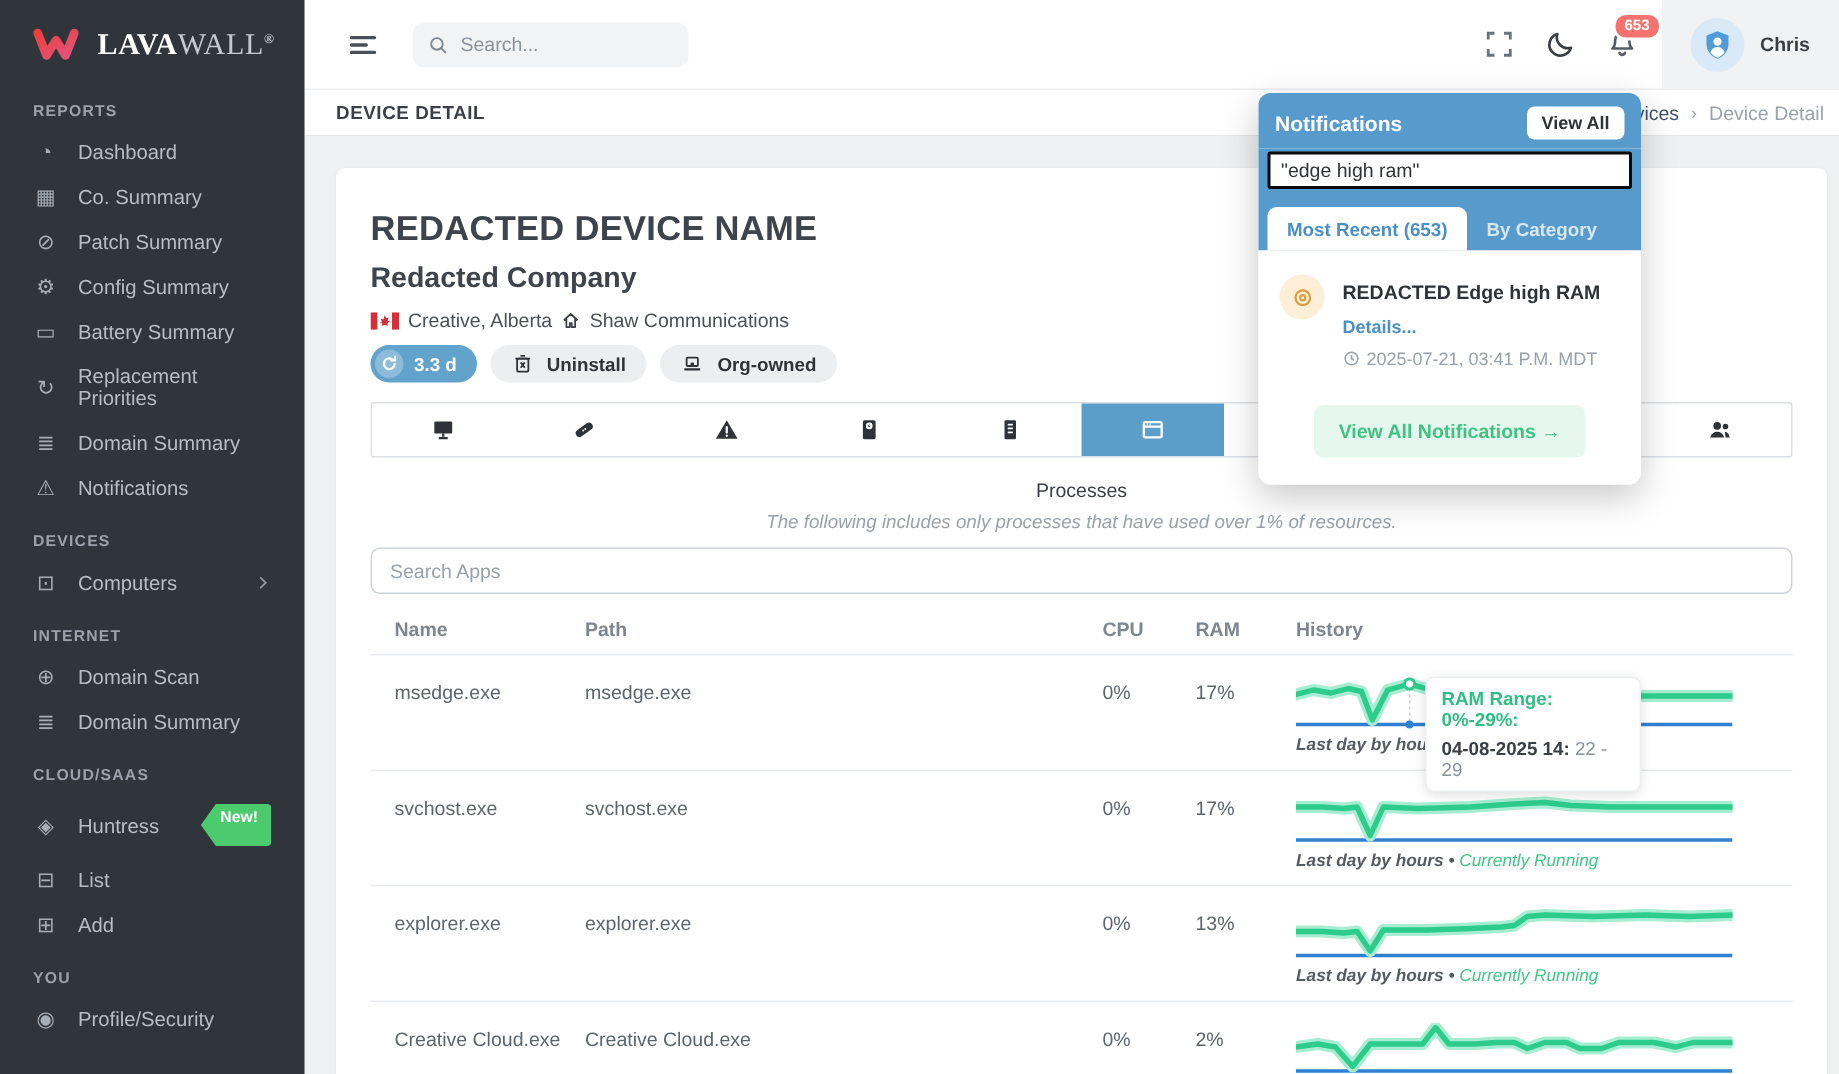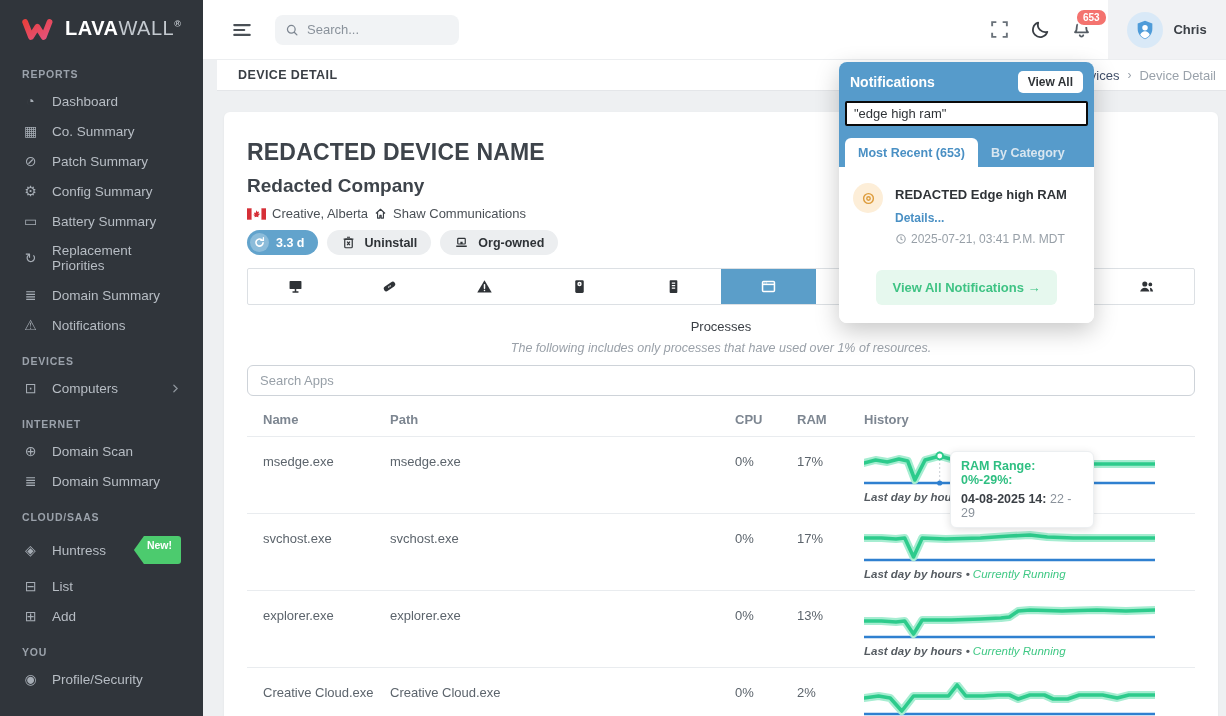--- a/index.html
+++ b/index.html
@@ -1,21 +1,21 @@
 <!DOCTYPE html>
 <html><head>
 <meta charset="utf-8">
 <style>
   * { margin:0; padding:0; box-sizing:border-box; }
   html,body { width:1226px; height:716px; overflow:hidden; font-family:"Liberation Sans", sans-serif; background:#eef0f2; }
   .app { position:relative; width:1226px; height:716px; }
 
   
   .sidebar { position:absolute; left:0; top:0; width:203px; height:716px; background:#30353b; z-index:20; overflow:hidden; }
-  .logo { display:flex; align-items:flex-start; gap:7px; padding:17px 0 10px 22px; }
+  .logo { display:flex; align-items:center; gap:7px; padding:17px 0 10px 22px;font-family:Liberation Serif, serif; }
   .logo-mark svg { width:36px; height:26px; display:block; }
   .logo-text { font-size:20px; font-weight:bold; color:#fff; letter-spacing:.5px; }
   .logo-text .lite { font-weight:300; color:#c3c9cf; }
   .logo-text sup { font-size:9px; color:#c3c9cf; }
   .sec-title { padding:15px 22px 6px; font-size:10.5px; font-weight:bold; letter-spacing:.8px; color:#9ba2ab; }
   .side-item { display:flex; align-items:center; gap:13px; padding:7px 22px; color:#b7bdc4; font-size:13.5px; cursor:pointer; }
   .side-item .sicon { width:17px; text-align:center; font-size:14px; color:#a6adb5; flex:none; }
   .side-item .chev { margin-left:auto; width:11px; height:11px; color:#8f969e; }
   .side-item .chev svg { width:11px; height:11px; display:block; }
   .newbadge { margin-left:auto; background:#4ccb6e; color:#fff; font-size:10.5px; font-weight:bold; padding:3px 9px 13px 13px; clip-path:polygon(0 50%, 10px 0, 100% 0, 100% 100%, 10px 100%); border-radius:3px; }
@@ -34,21 +34,21 @@
   .tico svg { width:21px; height:21px; display:block; }
   .bell-wrap { position:relative; margin-right:16px; cursor:pointer; }
   .bell-wrap .tico { margin:0; }
   .bell-badge { position:absolute; top:-11px; left:4px; background:#f4736f; color:#fff; font-size:10px; font-weight:bold; padding:2px 6px; border-radius:9px; border:2px solid #fff; }
   .user-panel { width:118px; height:100%; background:#f1f2f4; display:flex; align-items:center; justify-content:center; gap:10px; cursor:pointer; }
   .avatar { width:36px; height:36px; border-radius:50%; background:#d9e9f7; display:flex; align-items:center; justify-content:center; }
   .avatar svg { width:22px; height:22px; display:block; }
   .user-name { font-size:13px; font-weight:bold; color:#3a3f45; }
 
   
-  .subheader { position:absolute; left:217px; top:60px; right:0; height:31px; background:#fff; border-bottom:1px solid #e4e6e9; display:flex; align-items:center; z-index:9; }
+  .subheader { position:absolute; left:203px; top:60px; right:0; height:31px; background:#fff; border-bottom:1px solid #e4e6e9; display:flex; align-items:center; z-index:9; }
   .sub-title { margin-left:21px; font-size:12.5px; font-weight:bold; color:#3a3f45; letter-spacing:.4px; }
   .crumbs { margin-left:auto; margin-right:10px; display:flex; align-items:center; gap:8px; font-size:13px; }
   .crumbs .c1 { color:#42506a; cursor:pointer; }
   .crumbs .sep { color:#9aa2ab; font-size:12px; }
   .crumbs .c2 { color:#9aa2ab; }
 
   
   .content { position:absolute; left:203px; top:91px; right:0; bottom:0; background:#eef0f2; }
   .card { position:absolute; left:21px; top:21px; width:994px; bottom:-30px; background:#fff; border-radius:6px; box-shadow:0 1px 3px rgba(0,0,0,.05); padding:0 23px; }
   h1.devname { margin-top:27px; font-size:23px; font-weight:bold; color:#3e444b; letter-spacing:.2px; }

